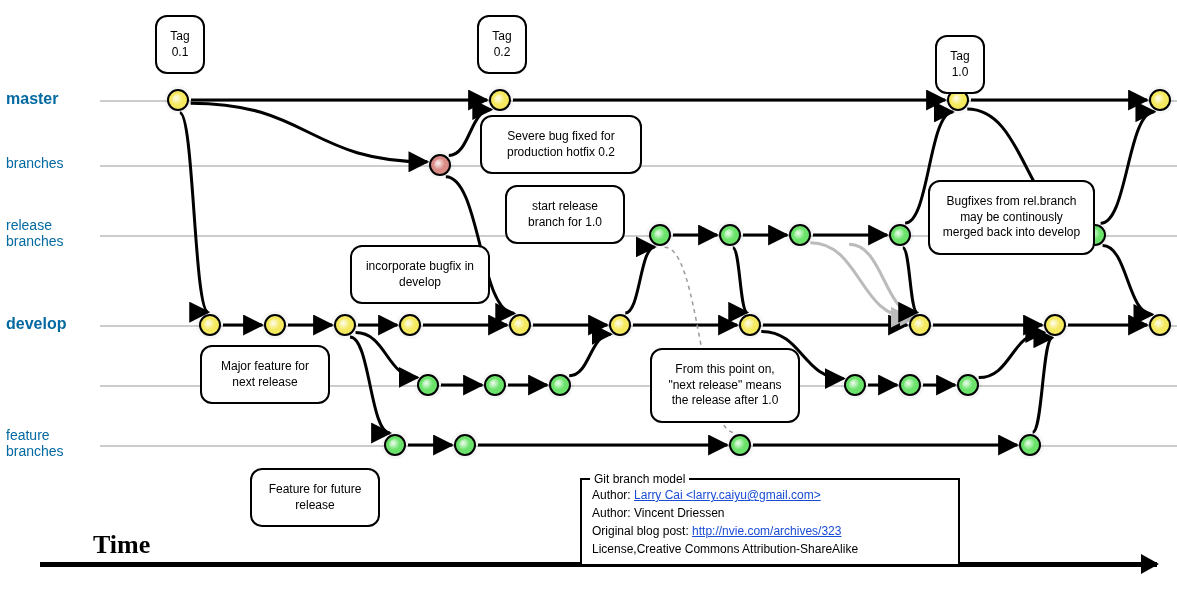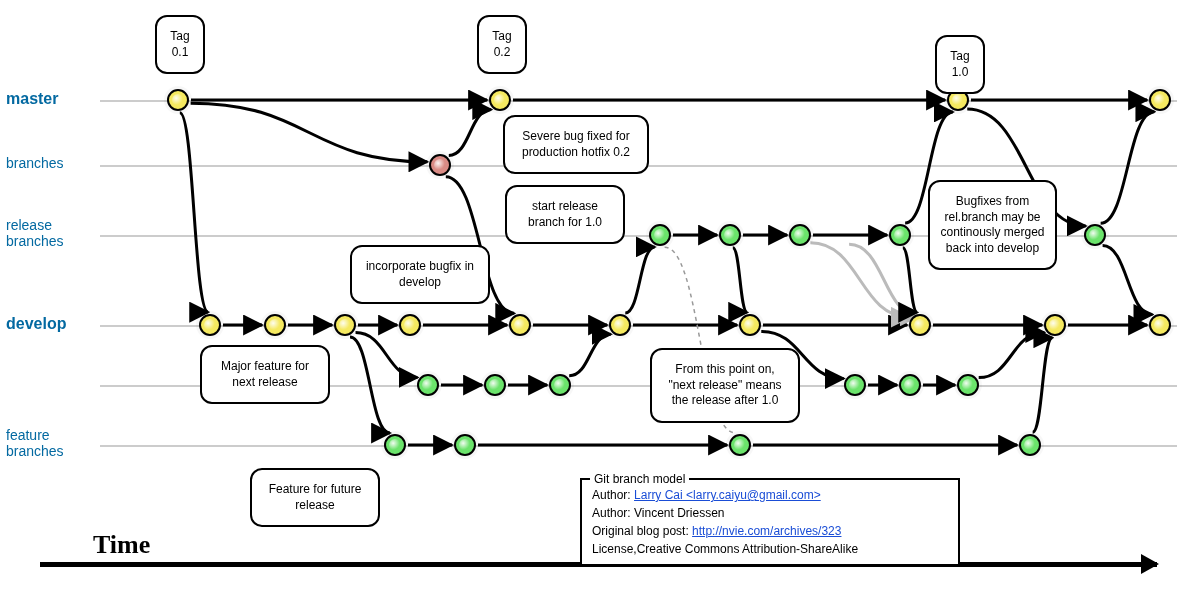--- a/index.html
+++ b/index.html
@@ -168,27 +168,27 @@
     </g>
 </svg>
 
 <div class="bubble" style="left:155px; top:15px; width:50px;">Tag
 0.1</div>
 <div class="bubble" style="left:477px; top:15px; width:50px;">Tag
 0.2</div>
 <div class="bubble" style="left:935px; top:15px; width:50px;margin-top:20px;">Tag
 1.0</div>
 
-<div class="bubble" style="left:503px; top:115px; width:146px;">Severe bug fixed for production hotfix 0.2</div>
+<div class="bubble" style="left:480px; top:115px; width:162px;">Severe bug fixed for production hotfix 0.2</div>
 <div class="bubble" style="left:505px; top:185px; width:120px;">start release branch for 1.0</div>
 <div class="bubble" style="left:350px; top:245px; width:140px;">incorporate bugfix in develop</div>
 <div class="bubble" style="left:200px; top:345px; width:130px;">Major feature for next release</div>
 <div class="bubble" style="left:250px; top:468px; width:130px;">Feature for future release</div>
 <div class="bubble" style="left:650px; top:348px; width:150px;">From this point on, "next release" means the release after 1.0</div>
-<div class="bubble" style="left:928px; top:180px; width:129px;">Bugfixes from rel.branch may be continously merged back into develop</div>
+<div class="bubble" style="left:928px; top:180px; width:167px;">Bugfixes from rel.branch may be continously merged back into develop</div>
 
 <div class="legend" style="left:580px; top:478px; width:380px;">
   <span class="title">Git branch model</span>
   <div><span>Author: </span><a href="#">Larry Cai &lt;larry.caiyu@gmail.com&gt;</a></div>
   <div>Author: Vincent Driessen</div>
   <div><span>Original blog post: </span><a href="#">http://nvie.com/archives/323</a></div>
   <div>License,Creative Commons Attribution-ShareAlike</div>
 </div>
 
 <div class="timeline"></div>

